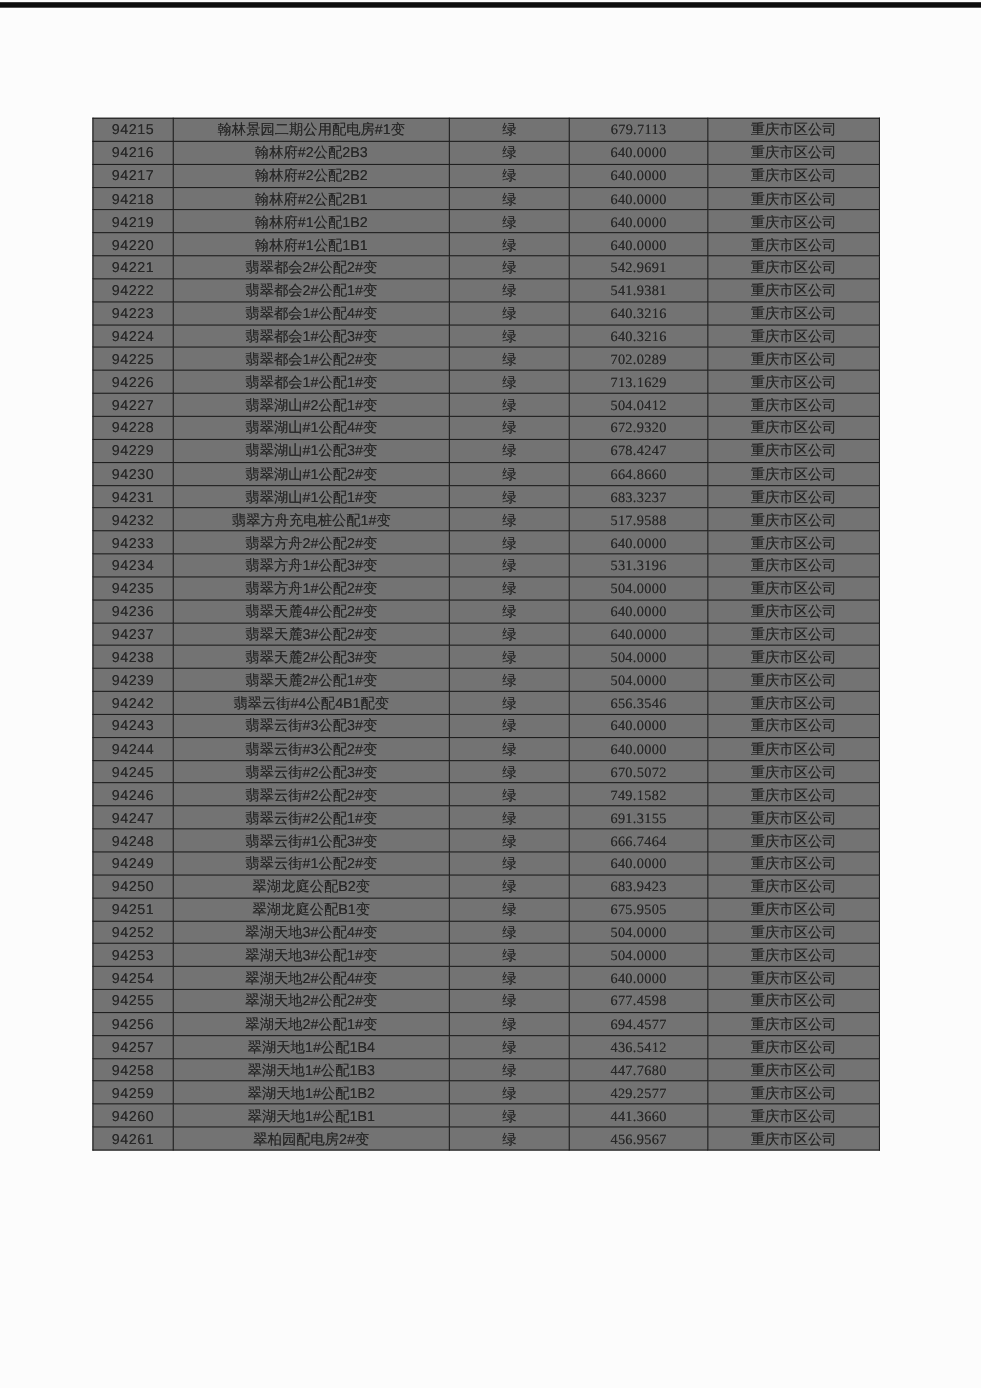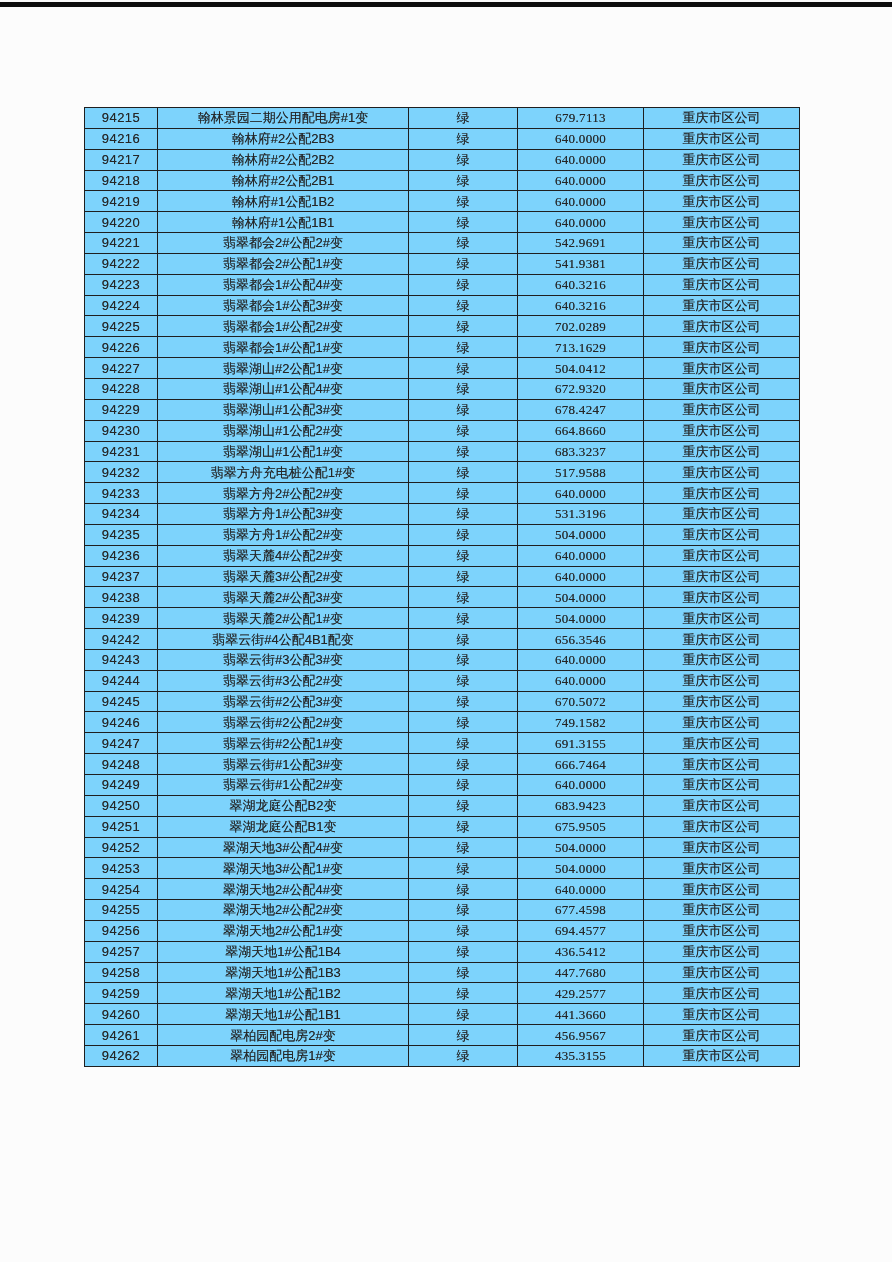--- a/index.html
+++ b/index.html
@@ -30,21 +30,21 @@
     height: 1255px;
     background: #fcfcfc;
   }
   table.data-table {
     position: absolute;
     left: 84px;
     top: 107px;
     width: 715px;
     border-collapse: collapse;
     table-layout: fixed;
-    background: #7dd3fc;
+    background: #737373;
   }
   table.data-table td {
     border: 1.6px solid #1f1f1f;
     height: 19.85px;
     padding: 0;
     text-align: center;
     vertical-align: middle;
     font-size: 13px;
     line-height: 1;
     color: #262626;
@@ -388,21 +388,14 @@
         <td class="cell-value">441.3660</td>
         <td class="cell-company">重庆市区公司</td>
       </tr>
       <tr>
         <td class="cell-id">94261</td>
         <td class="cell-name">翠柏园配电房2#变</td>
         <td class="cell-status">绿</td>
         <td class="cell-value">456.9567</td>
         <td class="cell-company">重庆市区公司</td>
       </tr>
-      <tr>
-        <td class="cell-id">94262</td>
-        <td class="cell-name">翠柏园配电房1#变</td>
-        <td class="cell-status">绿</td>
-        <td class="cell-value">435.3155</td>
-        <td class="cell-company">重庆市区公司</td>
-      </tr>
     </tbody>
 </table>
 
 </body></html>

